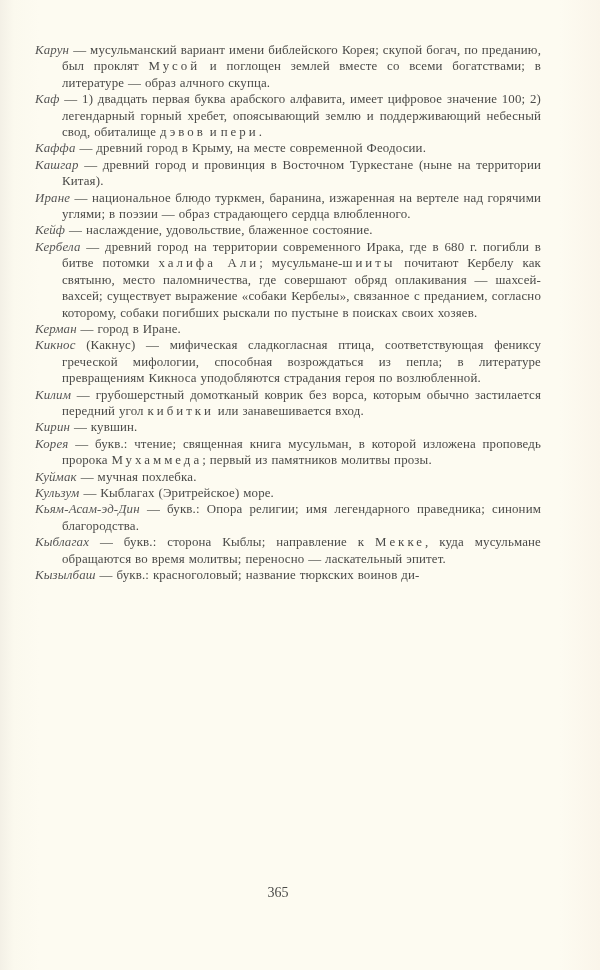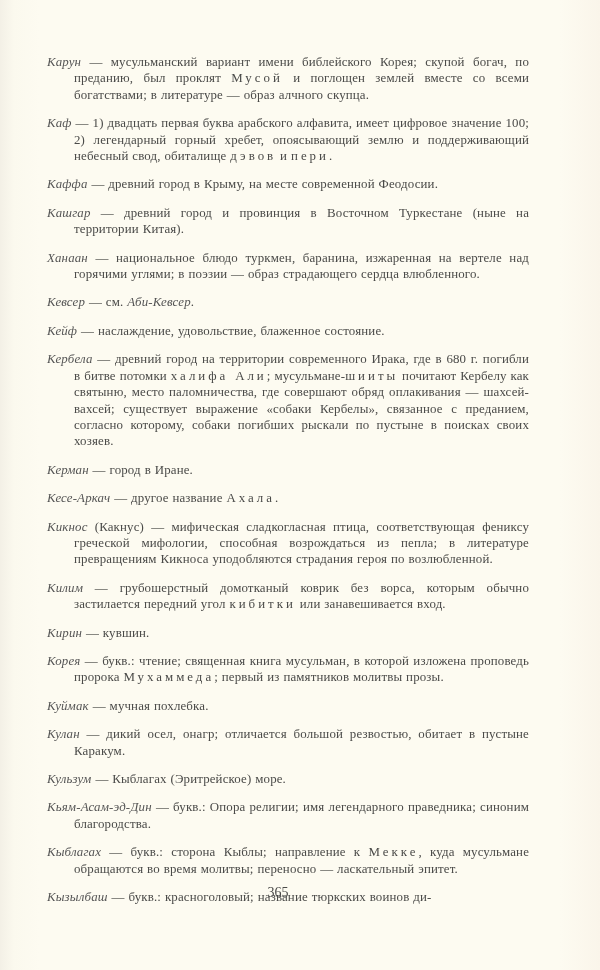--- a/index.html
+++ b/index.html
@@ -18,21 +18,21 @@
       left: 35px;
       top: 42px;
       width: 506px;
     }
     .entry {
       font-size: 12.9px;
       line-height: 16.4px;
       text-align: justify;
       padding-left: 27px;
       text-indent: -27px;
-      margin: 12px;
+      margin: 0;
       letter-spacing: 0.15px;
       word-spacing: 0.5px;
     }
     .term {
       font-style: italic;
       color: #555;
     }
     .sp {
       letter-spacing: 3px;
     }
@@ -52,46 +52,43 @@
 <div class="page">
 
   <p class="entry"><span class="term">Карун</span> <span>— мусульманский вариант имени библейского Корея; скупой богач, по преданию, был проклят </span><span class="sp">Мусой</span><span> и поглощен землей вместе со всеми богатствами; в литературе — образ алчного скупца.</span></p>
 
   <p class="entry"><span class="term">Каф</span> <span>— 1) двадцать первая буква арабского алфавита, имеет цифровое значение 100; 2) легендарный горный хребет, опоясывающий землю и поддерживающий небесный свод, обиталище </span><span class="sp">дэвов</span><span> и </span><span class="sp">пери</span><span>.</span></p>
 
   <p class="entry"><span class="term">Каффа</span> <span>— древний город в Крыму, на месте современной Феодосии.</span></p>
 
   <p class="entry"><span class="term">Кашгар</span> <span>— древний город и провинция в Восточном Туркестане (ныне на территории Китая).</span></p>
 
-  <p class="entry"><span class="term">Ханаан</span> <span>— национальное блюдо туркмен, баранина, изжаренная на вертеле над горячими углями; в поэзии — образ страдающего сердца влюбленного.</span></p>
+  <p class="entry"><span class="term">Иране</span> <span>— национальное блюдо туркмен, баранина, изжаренная на вертеле над горячими углями; в поэзии — образ страдающего сердца влюбленного.</span></p>
 
-  <p class="entry"><span class="term">Кевсер</span> <span>— см. </span><span class="term">Аби-Кевсер</span><span>.</span></p>
 
   <p class="entry"><span class="term">Кейф</span> <span>— наслаждение, удовольствие, блаженное состояние.</span></p>
 
 
   <p class="entry"><span class="term">Кербела</span> <span>— древний город на территории современного Ирака, где в 680 г. погибли в битве потомки </span><span class="sp">халифа Али</span><span>; мусульмане-</span><span class="sp">шииты</span><span> почитают Кербелу как святыню, место паломничества, где совершают обряд оплакивания — шахсей-вахсей; существует выражение «собаки Кербелы», связанное с преданием, согласно которому, собаки погибших рыскали по пустыне в поисках своих хозяев.</span></p>
 
   <p class="entry"><span class="term">Керман</span> <span>— город в Иране.</span></p>
 
-  <p class="entry"><span class="term">Кесе-Аркач</span> <span>— другое название </span><span class="sp">Ахала</span><span>.</span></p>
 
 
   <p class="entry"><span class="term">Кикнос</span><span> (Какнус) — мифическая сладкогласная птица, соответствующая фениксу греческой мифологии, способная возрождаться из пепла; в литературе превращениям Кикноса уподобляются страдания героя по возлюбленной.</span></p>
 
   <p class="entry"><span class="term">Килим</span> <span>— грубошерстный домотканый коврик без ворса, которым обычно застилается передний угол </span><span class="sp">кибитки</span><span> или занавешивается вход.</span></p>
 
   <p class="entry"><span class="term">Кирин</span> <span>— кувшин.</span></p>
 
   <p class="entry"><span class="term">Корея</span> <span>— букв.: чтение; священная книга мусульман, в которой изложена проповедь пророка </span><span class="sp">Мухаммеда</span><span>; первый из памятников молитвы прозы.</span></p>
 
 
   <p class="entry"><span class="term">Куймак</span> <span>— мучная похлебка.</span></p>
 
-  <p class="entry"><span class="term">Кулан</span> <span>— дикий осел, онагр; отличается большой резвостью, обитает в пустыне Каракум.</span></p>
 
 
   <p class="entry"><span class="term">Кульзум</span> <span>— Кыблагах (Эритрейское) море.</span></p>
 
   <p class="entry"><span class="term">Кьям-Асам-эд-Дин</span> <span>— букв.: Опора религии; имя легендарного праведника; синоним благородства.</span></p>
 
   <p class="entry"><span class="term">Кыблагах</span> <span>— букв.: сторона Кыблы; направление к </span><span class="sp">Мекке</span><span>, куда мусульмане обращаются во время молитвы; переносно — ласкательный эпитет.</span></p>
 
   <p class="entry"><span class="term">Кызылбаш</span> <span>— букв.: красноголовый; название тюркских воинов ди-</span></p>
 

